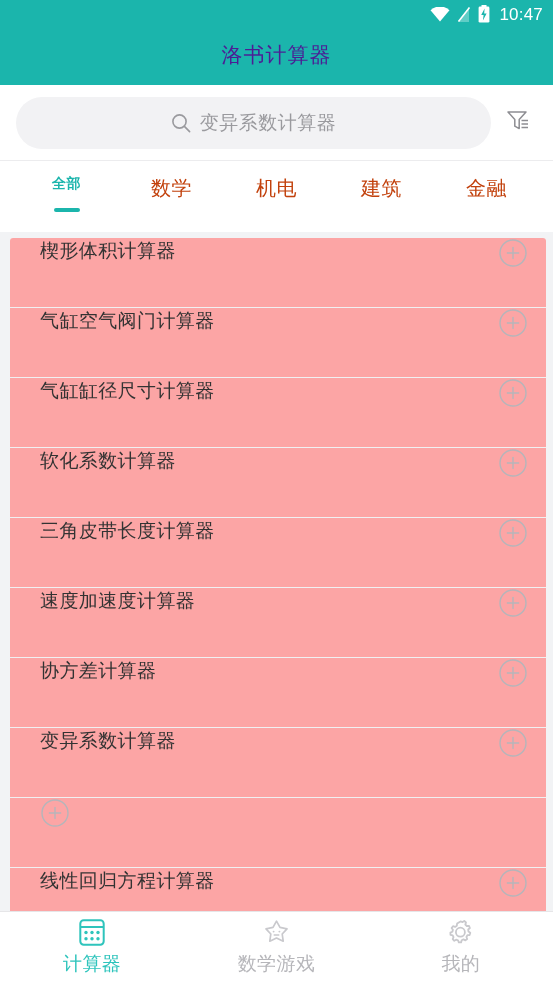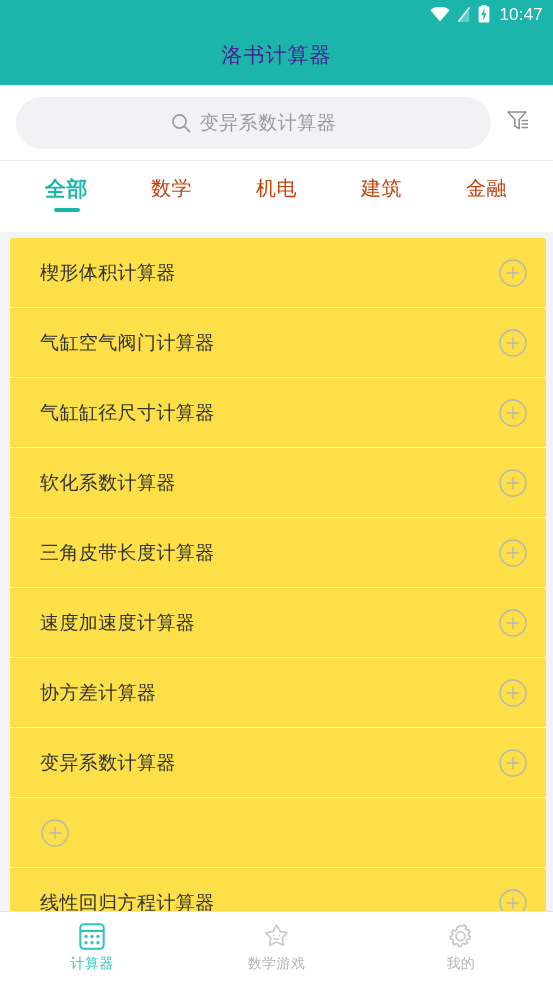--- a/index.html
+++ b/index.html
@@ -102,21 +102,21 @@
     padding-top:14px;
   }
   .tab-label {
     font-size:20px;
     color:#c2410c;
     letter-spacing:0.5px;
   }
   .tab.active .tab-label {
     color:#1bb5ac;
     font-weight:bold;
-    font-size:21px;
+    font-size:14px;
   }
   .tab-underline {
     position:absolute;
     bottom:20px;
     width:26px; height:4px;
     border-radius:2px;
     background:#1bb5ac;
     display:none;
   }
   .tab.active .tab-underline { display:block; }
@@ -131,25 +131,24 @@
   }
   .list-card {
     background:#ffffff;
     margin:0 7px 0 10px;
     border-radius:3px;
     overflow:hidden;
   }
   .list-row {
     height:70px;
     display:flex;
-    align-items:center;
     justify-content:space-between;
     padding:0 18px 0 30px;
     border-bottom:1px solid #f0f0f2;
-    background:#fde047;
+    background:#fca5a5;
   }
   .row-label {
     font-size:19px;
     color:#333333;
     letter-spacing:0.4px;
   }
   .add-btn {
     width:30px; height:30px;
     flex:0 0 auto;
     display:flex; align-items:center; justify-content:center;
@@ -166,21 +165,21 @@
   .nav-item {
     flex:1 1 0;
     display:flex;
     flex-direction:column;
     align-items:center;
     justify-content:center;
     gap:4px;
   }
   .nav-icon { height:28px; display:flex; align-items:center; justify-content:center; }
   .nav-label {
-    font-size:14px;
+    font-size:19px;
     color:#b6b6ba;
     letter-spacing:0.4px;
   }
   .nav-item.active .nav-label { color:#2ec4bc; }
 </style>
 </head>
 <body>
 
 <div id="app">
 

